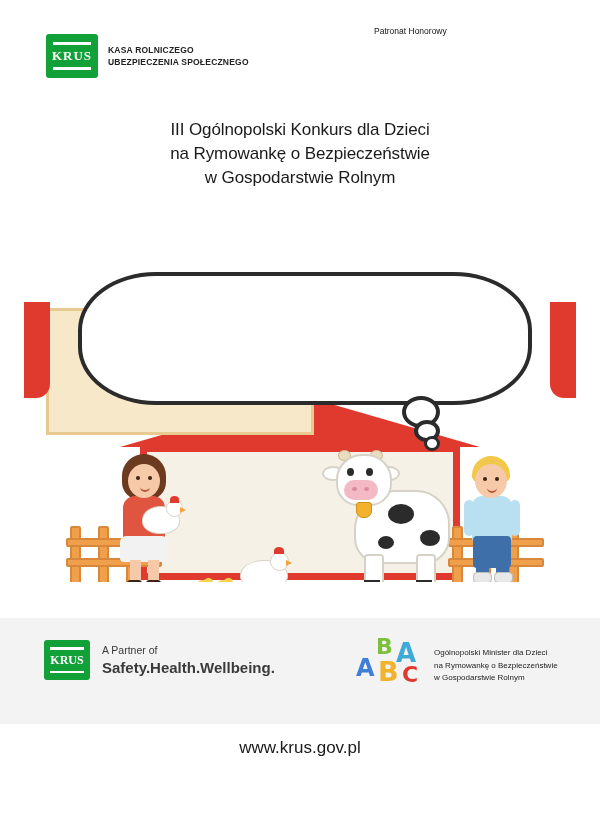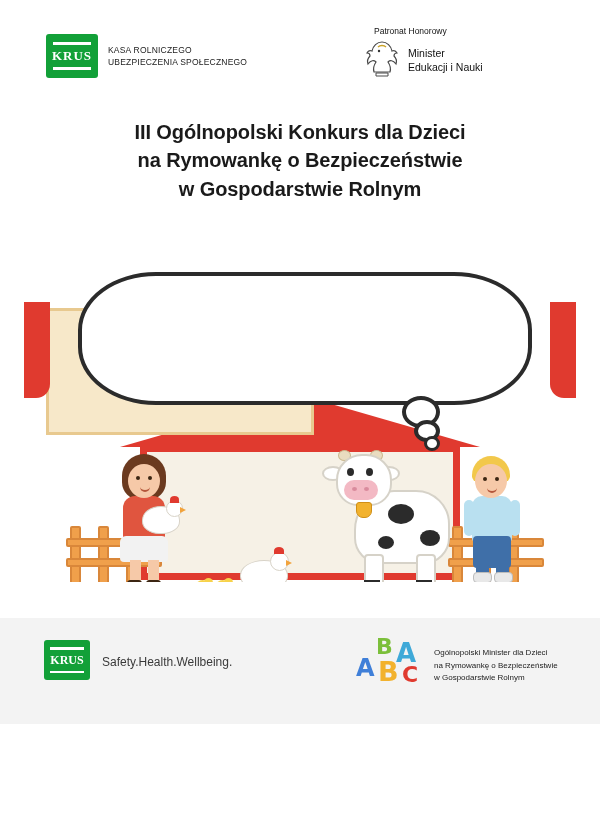--- a/index.html
+++ b/index.html
@@ -64,21 +64,21 @@
     left: 7px;
     right: 7px;
     height: 3px;
     background: #ffffff;
   }
   .krus-mark .bar-top { top: 8px; }
   .krus-mark .bar-bot { bottom: 8px; }
 
   .krus-text {
     font-size: 8.5px;
-    font-weight: normal;
+    font-weight: bold;
     color: #222;
     line-height: 1.45;
     letter-spacing: 0.2px;
   }
 
   .patronat {
     position: absolute;
     right: 36px;
     top: 0;
     width: 200px;
@@ -109,22 +109,22 @@
   }
 
   
   .title {
     position: absolute;
     top: 118px;
     left: 0;
     width: 600px;
     text-align: center;
     color: #1a1a1a;
-    font-size: 20px;
-    font-weight: bold;
+    font-size: 17px;
+    font-weight: normal;
     line-height: 1.42;
     letter-spacing: -0.1px;
   }
   .title div { white-space: nowrap; }
 
   
   .scene {
     position: absolute;
     top: 250px;
     left: 0;
@@ -402,21 +402,21 @@
   .vz-mark .bar-top { top: 7px; }
   .vz-mark .bar-bot { bottom: 7px; }
 
   .vz-text .vz-partner { font-size: 10.5px; color: #3a3a3a; margin-bottom: 1px; }
   .vz-text .vz-main {
     font-size: 22px; font-weight: bold; color: #1a1a1a; letter-spacing: 0.4px;
     display: flex; align-items: center; gap: 4px;
   }
   .vz-dots { display: inline-flex; gap: 3px; margin-left: 2px; }
   .vz-dots i { width: 11px; height: 11px; border-radius: 50%; display: block; }
-  .vz-text .vz-tag { font-size: 12px; color: #3a3a3a; margin-top: 3px; }
+  .vz-text .vz-tag { font-size: 15px; color: #3a3a3a; margin-top: 3px; font-weight: bold; }
 
   .abc-block {
     position: absolute;
     left: 352px;
     top: 636px;
     display: flex;
     align-items: center;
     gap: 10px;
   }
   .abc-logo { position: relative; width: 72px; height: 60px; flex: none; }
@@ -457,34 +457,20 @@
         <div class="bar-bot"></div>
       </div>
       <div class="krus-text">
         <div>KASA ROLNICZEGO</div>
         <div>UBEZPIECZENIA SPOŁECZNEGO</div>
       </div>
     </div>
 
     <div class="patronat">
       <div class="patronat-label">Patronat Honorowy</div>
-      <div class="patronat-row">
-        <div class="eagle">
-          <svg width="36" height="44" viewBox="0 0 36 44">
-            <path d="M18 4 C13 4 9 8 8 13 C6 12 4 13 3 15 C5 15 6 16 6 18 C4 20 3 23 4 26 C7 22 10 22 12 24 C10 27 9 31 10 34 L26 34 C27 31 26 27 24 24 C26 22 29 22 32 26 C33 23 32 20 30 18 C30 16 31 15 33 15 C32 13 30 12 28 13 C27 8 23 4 18 4 Z" fill="#ffffff" stroke="#4a4a4a" stroke-width="1.2"></path>
-            <path d="M14 9 C16 7 20 7 22 9" fill="none" stroke="#c9a227" stroke-width="1.4"></path>
-            <circle cx="15" cy="13" r="1.2" fill="#333"></circle>
-            <path d="M12 35 L24 35 L24 38 L12 38 Z" fill="#ffffff" stroke="#4a4a4a" stroke-width="1"></path>
-          </svg>
-        </div>
-        <div class="ministry">
-          <div>Minister</div>
-          <div>Edukacji i Nauki</div>
-        </div>
-      </div>
     </div>
   </div>
 
   <div class="title">
     <div>III Ogólnopolski Konkurs dla Dzieci</div>
     <div>na Rymowankę o Bezpieczeństwie</div>
     <div>w Gospodarstwie Rolnym</div>
   </div>
 
   <div class="scene">
@@ -603,33 +589,35 @@
 
   <div class="footer-band"></div>
 
   <div class="vision-zero">
     <div class="vz-mark">
       <div class="bar-top"></div>
       <div class="k-letters">KRUS</div>
       <div class="bar-bot"></div>
     </div>
     <div class="vz-text">
+      <div class="vz-partner">A Partner of</div>
       <div class="vz-tag">Safety.Health.Wellbeing.</div>
     </div>
   </div>
 
   <div class="abc-block">
     <div class="abc-logo">
       <span style="left:24px; top:0px; font-size:22px; color:#7bbf3a;">B</span>
       <span style="left:44px; top:4px; font-size:26px; color:#3fa9d8;">A</span>
       <span style="left:4px; top:20px; font-size:24px; color:#3f7fd8;">A</span>
       <span style="left:26px; top:22px; font-size:27px; color:#f2b22e;">B</span>
       <span style="left:50px; top:28px; font-size:22px; color:#e03a2f;">C</span>
     </div>
     <div class="abc-caption">
       <div>Ogólnopolski Minister dla Dzieci</div>
       <div>na Rymowankę o Bezpieczeństwie</div>
       <div>w Gospodarstwie Rolnym</div>
     </div>
   </div>
 
+  <div class="site">www.krus.gov.pl</div>
 
 </div>
 
 </body></html>

